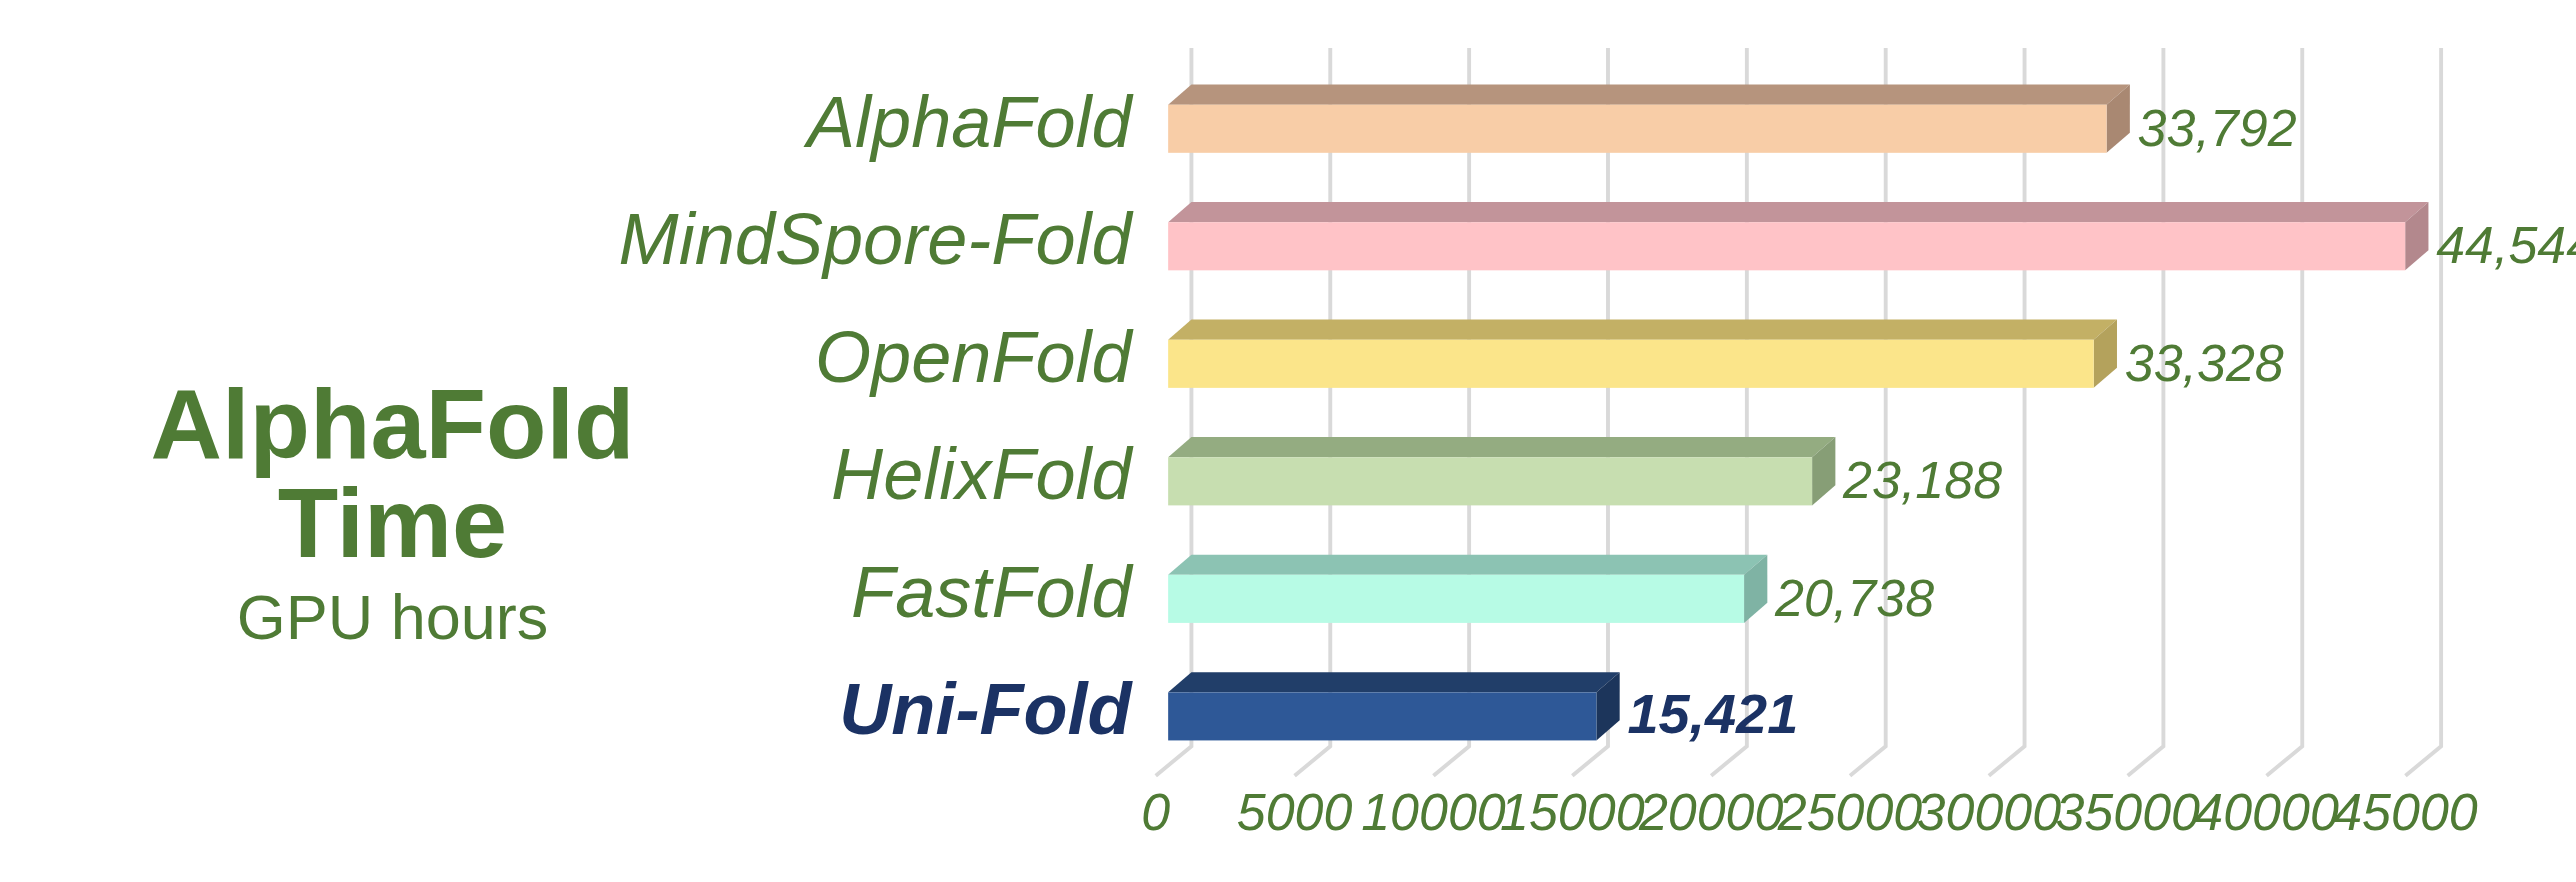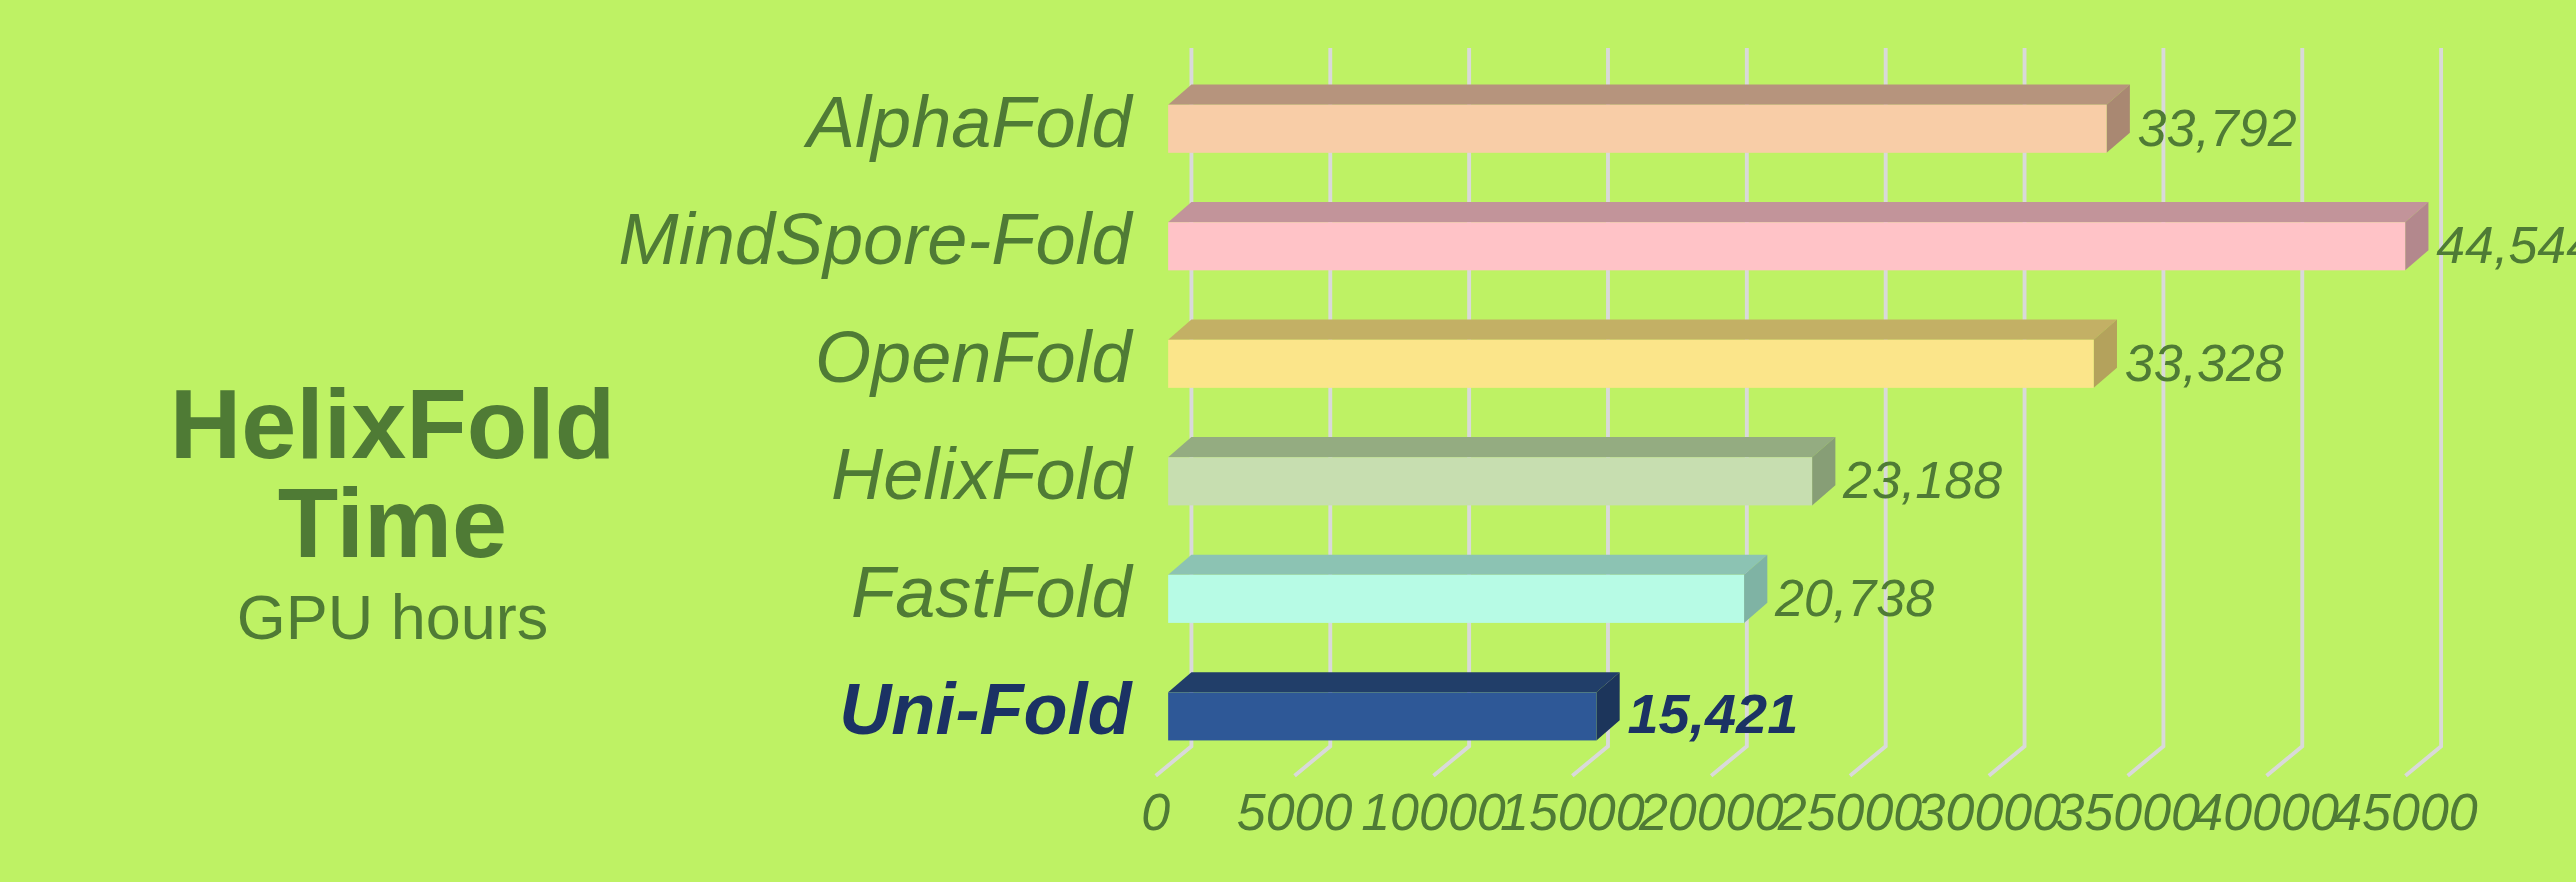--- a/index.html
+++ b/index.html
@@ -8,21 +8,21 @@
     background: #000000;
     width: 2576px;
     height: 882px;
     overflow: hidden;
     font-family: "Liberation Sans", sans-serif;
   }
   .stage {
     position: relative;
     width: 2576px;
     height: 882px;
-    background: #bef264;
+    background: #ffffff;
   }
   .title-block {
     position: absolute;
     left: 43px;
     top: 374px;
     width: 699px;
     text-align: center;
   }
   .chart-title {
     font-size: 99px;
@@ -102,18 +102,18 @@
       <text x="2026" y="1070" text-anchor="middle" font-size="67" font-style="italic" fill="#4f7b35">15000</text>
       <text x="2205" y="1070" text-anchor="middle" font-size="67" font-style="italic" fill="#4f7b35">20000</text>
       <text x="2384" y="1070" text-anchor="middle" font-size="67" font-style="italic" fill="#4f7b35">25000</text>
       <text x="2563" y="1070" text-anchor="middle" font-size="67" font-style="italic" fill="#4f7b35">30000</text>
       <text x="2742" y="1070" text-anchor="middle" font-size="67" font-style="italic" fill="#4f7b35">35000</text>
       <text x="2921" y="1070" text-anchor="middle" font-size="67" font-style="italic" fill="#4f7b35">40000</text>
       <text x="3100" y="1070" text-anchor="middle" font-size="67" font-style="italic" fill="#4f7b35">45000</text>
     </svg>
 
   <div class="title-block">
-    <div class="chart-title">HelixFold Time</div>
+    <div class="chart-title">AlphaFold Time</div>
     <div class="chart-subtitle">GPU hours</div>
   </div>
 
 </div>
 
 
 </body></html>

